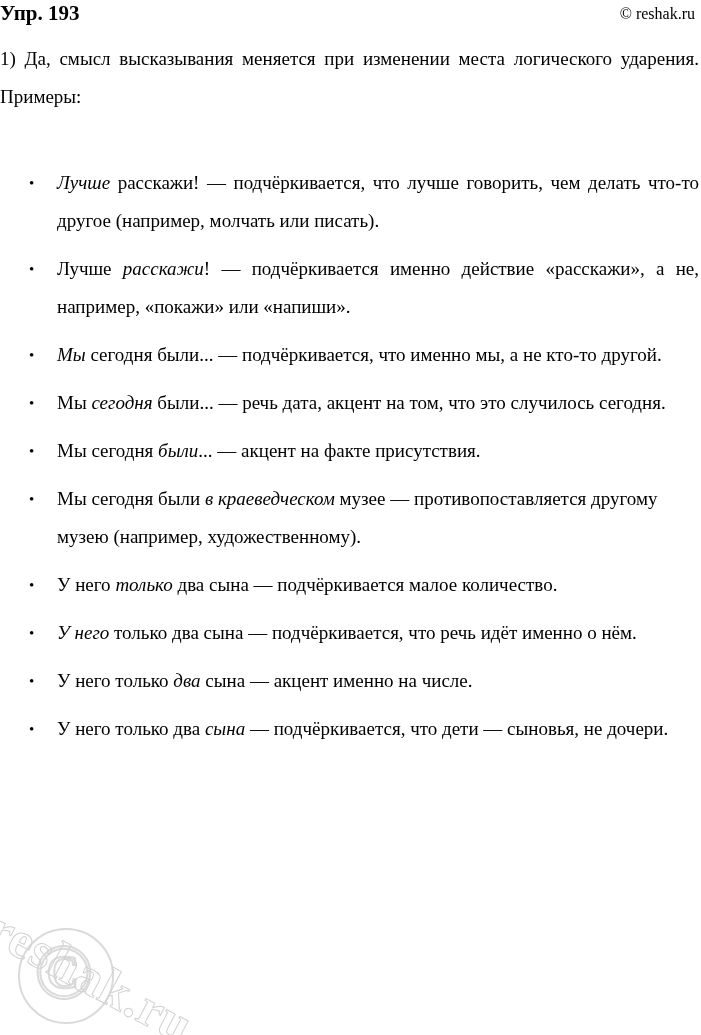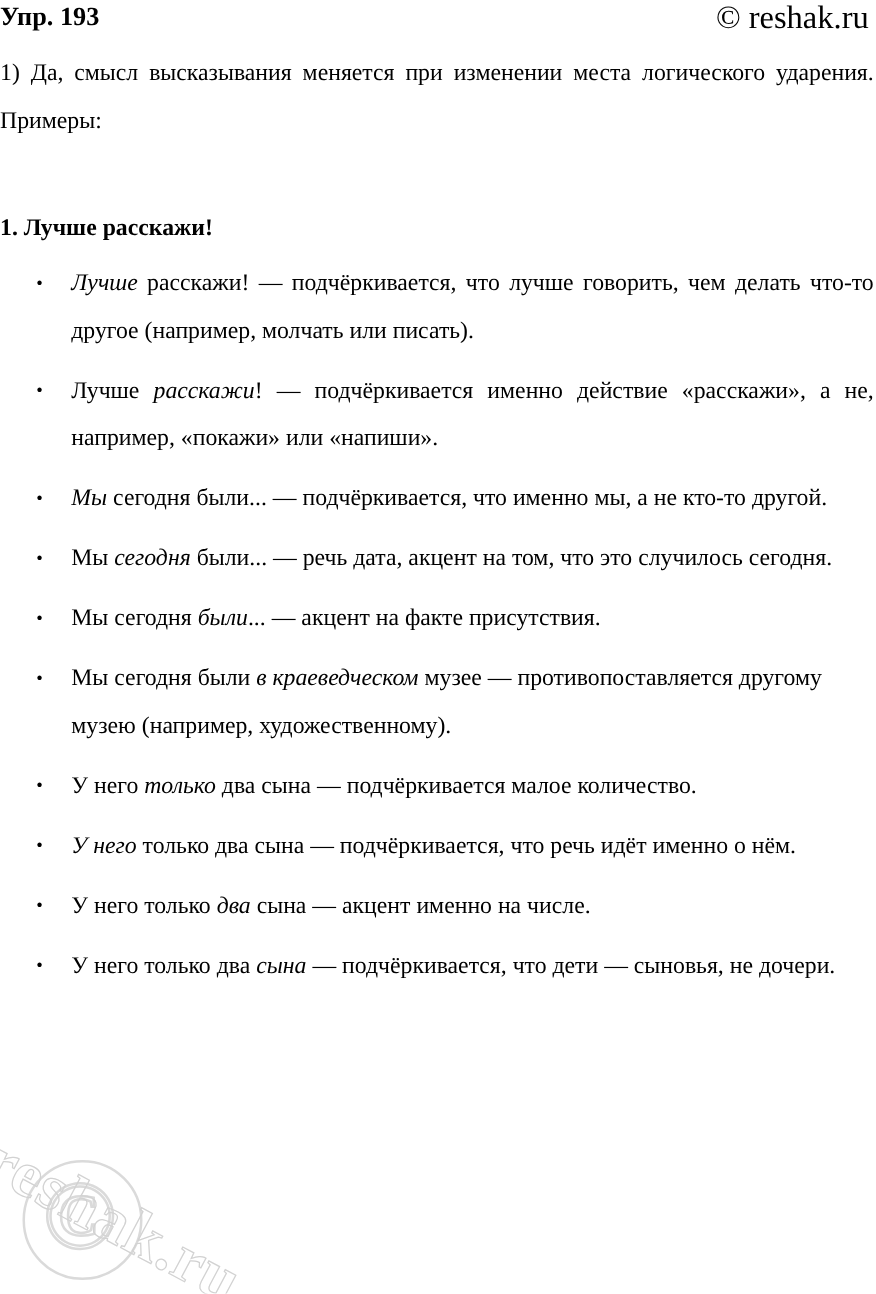--- a/index.html
+++ b/index.html
@@ -86,21 +86,21 @@
     top: 0;
     font-size: 21px;
     font-weight: 700;
     line-height: 26px;
     white-space: nowrap;
   }
   .site-credit {
     position: absolute;
     right: 4px;
     top: 1px;
-    font-size: 26px;
+    font-size: 16px;
     line-height: 26px;
     white-space: nowrap;
   }
 
   .intro {
     margin: 10px 0 0 0;
     font-size: 19px;
     line-height: 38px;
     text-align: justify;
     text-justify: inter-word;
@@ -165,21 +165,20 @@
 
   <div class="content">
 
     <div class="header-bar">
       <div class="exercise-title">Упр. 193</div>
       <div class="site-credit">© reshak.ru</div>
     </div>
 
     <p class="intro">1) Да, смысл высказывания меняется при изменении места логического ударения. Примеры:</p>
 
-    <h3 class="section-heading">1. Лучше расскажи!</h3>
     <ul class="bullets">
       <li>
         <span class="it">Лучше</span><span> расскажи! — подчёркивается, что лучше говорить, чем делать что-то другое (например, молчать или писать).</span>
       </li>
       <li>
         <span>Лучше </span><span class="it">расскажи</span><span>! — подчёркивается именно действие «расскажи», а не, например, «покажи» или «напиши».</span>
       </li>
     </ul>
 
     <ul class="bullets">

